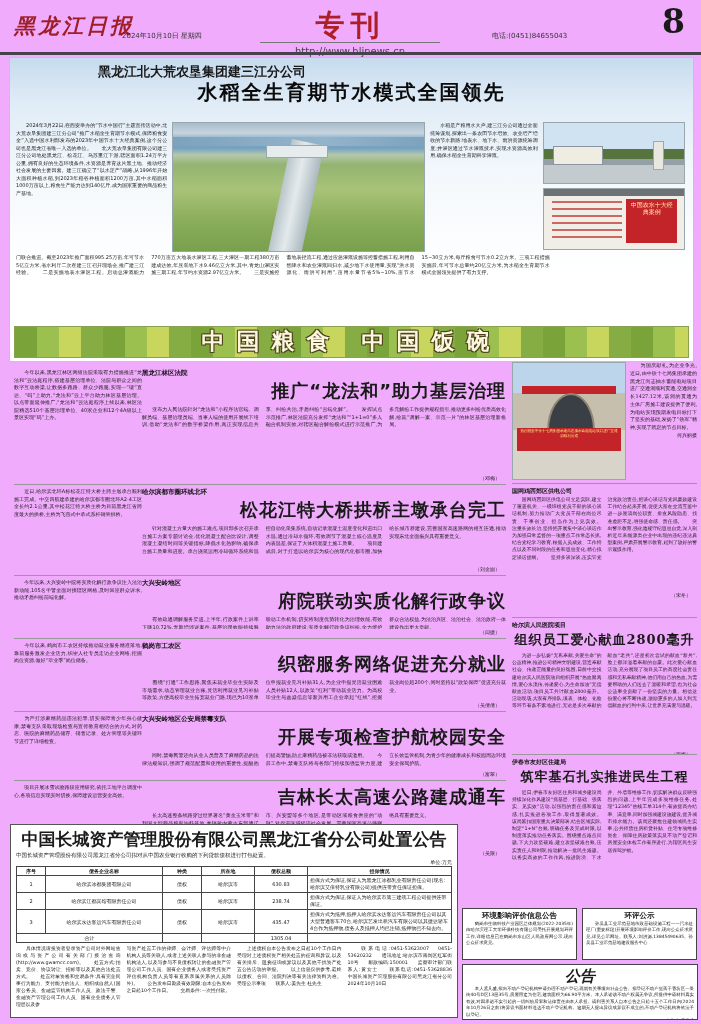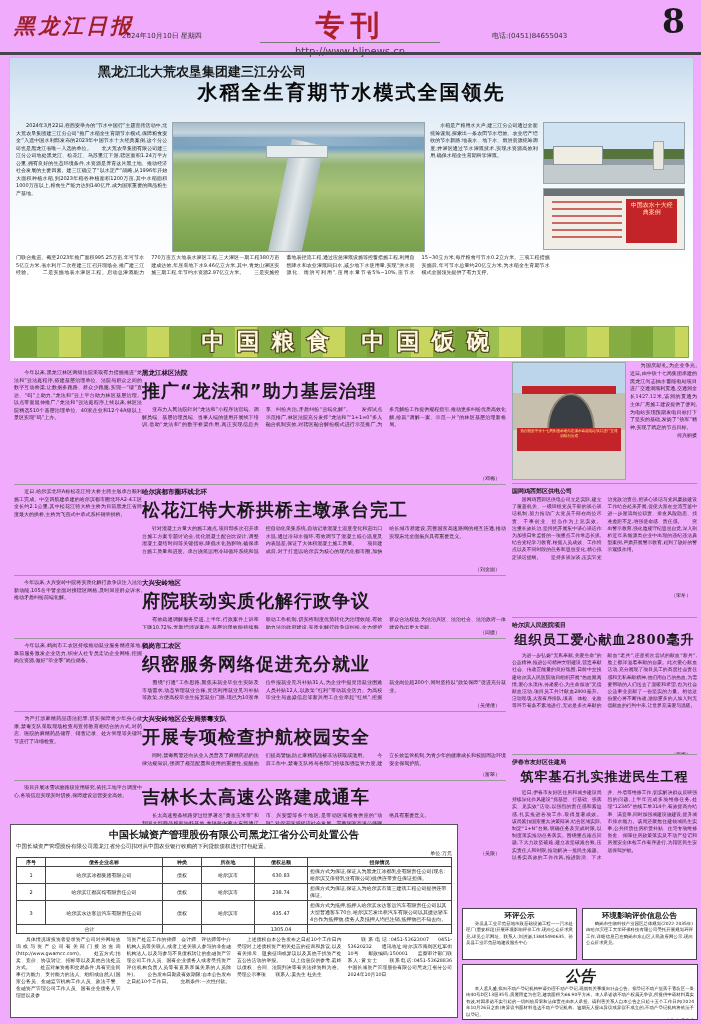--- a/index.html
+++ b/index.html
@@ -53,21 +53,21 @@
       display:flex;align-items:flex-end;justify-content:center;}
   .strip-text{font-size:23px;font-weight:900;letter-spacing:12px;color:#fdf7e0;
       text-shadow:1px 1px 0 #4c421a,-1px -1px 0 #4c421a,1px -1px 0 #4c421a,-1px 1px 0 #4c421a;}
   
   .mid{left:14px;top:366px;width:492px;}
   .art{display:flex;border-bottom:1px solid #999;padding:3px 0;overflow:hidden;}
   .art:last-child{border-bottom:none;}
   .art-left{width:128px;font-size:5px;line-height:1.5;color:#222;overflow:hidden;}
   .art-main{flex:1;overflow:hidden;display:flex;flex-direction:column;}
   .art-kicker{font-size:6.5px;font-weight:bold;color:#111;}
-  .art-title{text-align:left;font-size:18px;font-weight:900;letter-spacing:1px;margin:1px 0 3px;}
+  .art-title{text-align:right;font-size:18px;font-weight:900;letter-spacing:1px;margin:1px 0 3px;}
   .art-body{column-count:3;column-gap:7px;font-size:5px;line-height:1.5;color:#222;flex:1;overflow:hidden;}
   .byline{text-align:right;font-size:5px;color:#222;padding-right:6px;}
   
   .rail{left:512px;top:362px;width:185px;}
   .rail-photo-row{display:flex;gap:4px;height:118px;margin-bottom:3px;}
   .photo-tunnel{position:relative;width:112px;height:116px;border:1px solid #98a6ae;overflow:hidden;
       background:linear-gradient(180deg,#bcd5ea 0 26%,#c7bfae 26% 58%,#d9d4c9 58% 100%);}
   .tunnel-arch{position:absolute;left:30%;top:26%;width:40%;height:38%;background:#3a3f45;
       border-radius:50% 50% 0 0/80% 80% 0 0;border:2px solid #8d8475;}
   .t-banner1{position:absolute;left:8%;top:20%;width:84%;height:7%;background:#c3242a;}
@@ -78,21 +78,21 @@
   .rart{border-top:1px solid #999;padding:3px 0 2px;overflow:hidden;}
   .rart-kicker{font-size:6px;font-weight:bold;}
   .rart-title{text-align:center;font-family:"DejaVu Serif",serif;font-weight:bold;font-size:13px;
       letter-spacing:1px;margin:1px 0 3px;}
   .rart-body{column-count:2;column-gap:6px;font-size:4.8px;line-height:1.5;color:#222;overflow:hidden;}
   .h-r0{height:128px;} .h-r1{height:131px;} .h-r2{height:152px;}
   .b-r0{height:96px;} .b-r1{height:99px;} .b-r2{height:120px;}
   
   .auction{left:10px;top:824px;width:448px;height:194px;border:1px solid #555;background:#fff;
       padding:3px 5px;box-sizing:border-box;overflow:hidden;}
-  .auc-title{text-align:center;font-size:10px;font-weight:900;}
+  .auc-title{text-align:center;font-size:17px;font-weight:900;}
   .auc-sub{font-size:5.5px;margin-top:1px;}
   .auc-unit{text-align:right;font-size:5px;}
   table.auc{width:100%;border-collapse:collapse;margin-top:1px;}
   table.auc th,table.auc td{border:1px solid #444;font-size:5px;padding:1px 2px;vertical-align:middle;}
   table.auc th{font-weight:bold;text-align:center;}
   td.c{text-align:center;} td.guar{text-align:left;line-height:1.4;}
   .auc-notes{display:flex;gap:6px;margin-top:3px;height:74px;overflow:hidden;}
   .auc-notes div{flex:1;font-size:4.8px;line-height:1.45;text-align:justify;overflow:hidden;}
   
   .notices{left:462px;top:908px;width:236px;}
@@ -295,26 +295,26 @@
       <div>　　具体情况请投资者登录资产公司对外网站查询或与资产公司有关部门接洽查询(http://www.gwamcc.com)。　　处置方式:拍卖、竞价、协议转让、招标等以及其他合法处置方式。　　处置对象资格和交易条件:具有完全民事行为能力、支付能力的法人、组织或自然人(国家公务员、金融监管机构工作人员、政法干警、金融资产管理公司工作人员、国有企业债务人管理层以及参</div>
       <div>与资产处置工作的律师、会计师、评估师等中介机构人员等关联人,或者上述关联人参与的非金融机构法人,以及与参与不良债权转让的金融资产管理公司工作人员、国有企业债务人或者受托资产评估机构负责人员等有直系亲属关系的人员除外)。　　公告发布日期及有效期限:自本公告发布之日起10个工作日。　　交易条件:一次性付款。</div>
       <div>　　上述债权自本公告发布之日起10个工作日内受理对上述债权资产相关处置的征询和异议,以及有关排斥、阻挠征询或异议以及其他干扰资产处置公告活动的举报。　　以上信息仅供参考,最终以债权、合同、法院判决等有关法律资料为准。　　受理公示事项　　联系人:姜先生 杜先生</div>
       <div>　　联系电话:0451-53623007　0451-53620232　　通讯地址:哈尔滨市南岗区红军街10号　　邮政编码:150001　　监察审计部门联系人:黄女士　　联系电话:0451-53628836　　中国长城资产管理股份有限公司黑龙江省分公司　　2024年10月10日</div>
     </div>
   </div>
 
   <div class="abs notices">
     <div class="nrow">
       <div class="nbox nb-half">
+        <div class="nb-title">环境影响评价信息公告</div>
+        <div class="nb-body">　　鹤岗市生物科技产业园区总体规划(2022-2035年)由哈尔滨理工大学环保科技有限公司受托开展规划环评工作,详细信息已在鹤岗市东山区人民政府网公示,现向公众征求意见。</div>
+      </div>
+      <div class="nbox nb-half">
         <div class="nb-title">环评公示</div>
         <div class="nb-body">　　孙吴县工业示范基地市政基础设施工程——污水处理厂(重要标段)开展环境影响评价工作,现向公众征求意见,详见公示网址。联系人:刘洪源,13845490635。孙吴县工业示范基地建设服务中心</div>
-      </div>
-      <div class="nbox nb-half">
-        <div class="nb-title">环境影响评价信息公告</div>
-        <div class="nb-body">　　鹤岗市生物科技产业园区总体规划(2022-2035年)由哈尔滨理工大学环保科技有限公司受托开展规划环评工作,详细信息已在鹤岗市东山区人民政府网公示,现向公众征求意见。</div>
       </div>
     </div>
     <div class="nbox nb-wide">
       <div class="nb-title nb-title-big">公告</div>
       <div class="nb-body">　　本人孟凡盛,拟向不动产登记机构申请办理不动产登记,现就有关事项向社会公告。拟登记不动产坐落于香坊区一曼街40号D区13层35号,房屋用途为住宅,建筑面积为66.90平方米。本人承诺该不动产权属无争议,所提供申请材料真实有效,对因承诺不实引起的一切纠纷后果和法律责任由本人承担。请利害关系人自本公告之日起十五个工作日内(2024年10月26日之前)将异议书面材料送达不动产登记机构。逾期无人提出异议或异议不成立的,不动产登记机构将依法予以登记。</div>
       <div class="nb-sign">公告人:孟凡盛</div>
       <div class="nb-sign">2024年10月8日</div>
     </div>
   </div>
 

